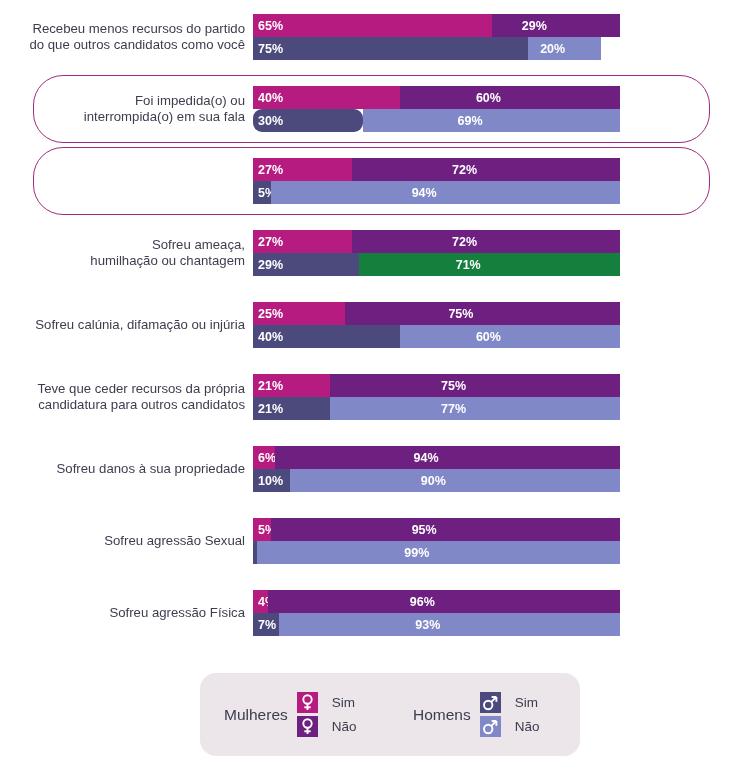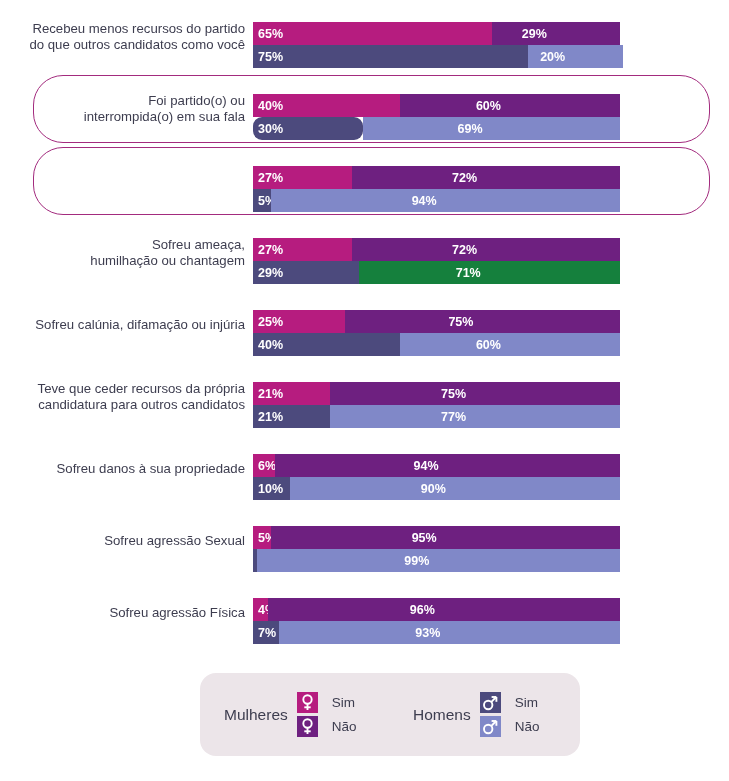--- a/index.html
+++ b/index.html
@@ -47,21 +47,21 @@
     width:367px;
   }
   .bar{
     position:relative;
     width:367px;
     height:23px;
     overflow:visible;
   }
   .seg{
     position:absolute;
-    top:8px;
+    top:0;
     height:23px;
   }
   .seg .val{
     position:absolute;
     top:50%;
     transform:translateY(-50%);
     left:5px;
     font-size:12.5px;
     font-weight:bold;
     color:#ffffff;
@@ -104,29 +104,29 @@
             <span class="val">65%</span>
           </div>
           <div class="seg seg-b" style="left: 238.55px; width: 128.45px; background: rgb(110, 32, 128);">
             <span class="val" style="left: 30.225px;">29%</span>
           </div>
         </div>
         <div class="bar">
           <div class="seg" style="left: 0px; width: 275.25px; background: rgb(76, 74, 125);">
             <span class="val">75%</span>
           </div>
-          <div class="seg seg-b" style="left: 275.25px; width: 95px; background: rgb(128, 136, 200);">
+          <div class="seg seg-b" style="left: 275.25px; width: 73px; background: rgb(128, 136, 200);">
             <span class="val" style="left: 11.875px;">20%</span>
           </div>
         </div>
       </div>
     </div>
     <div class="row" style="top: 75px; height: 68px;">
       <div class="hl" style="border-color: rgb(163, 43, 126);"></div>
-      <div class="row-label" style="top: 17.5px;">Foi partido(o) ou
+      <div class="row-label" style="top: 17.5px;">Foi impedida(o) ou
 interrompida(o) em sua fala</div>
       <div class="bars" style="top: 11px;">
         <div class="bar">
           <div class="seg" style="left: 0px; width: 146.8px; background: rgb(182, 28, 127);">
             <span class="val">40%</span>
           </div>
           <div class="seg seg-b" style="left: 146.8px; width: 220.2px; background: rgb(110, 32, 128);">
             <span class="val" style="left: 76.1px;">60%</span>
           </div>
         </div>

